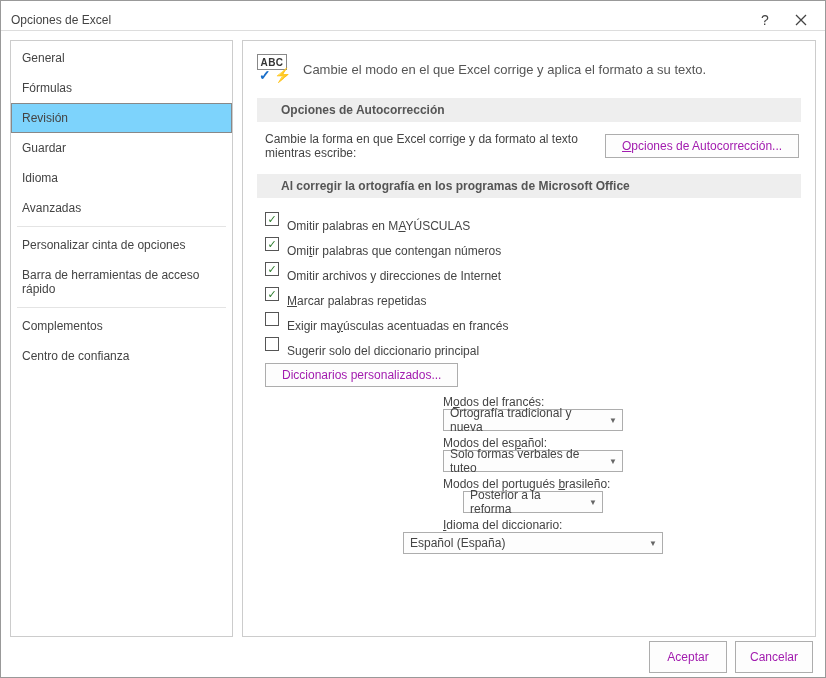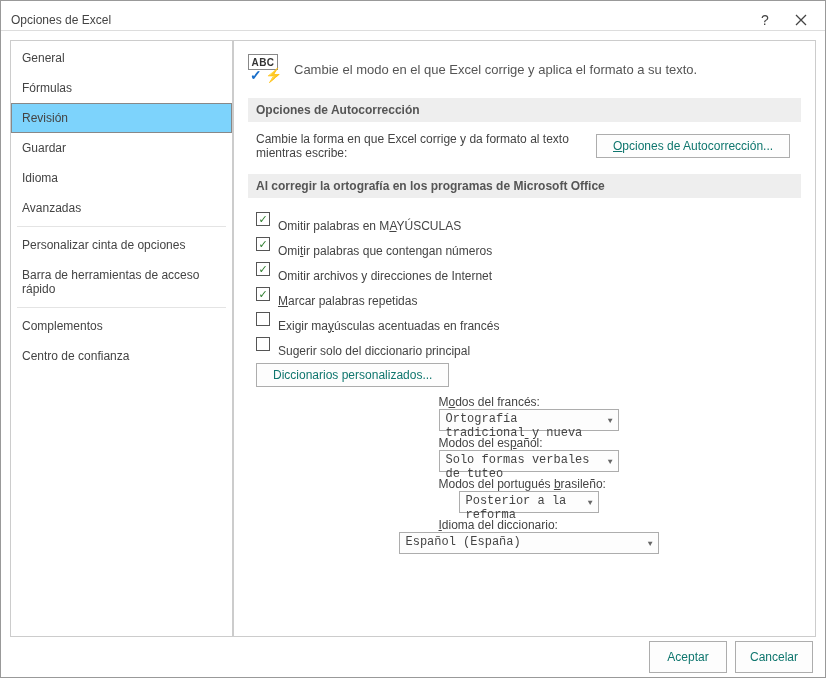--- a/index.html
+++ b/index.html
@@ -33,20 +33,21 @@
     align-items: center;
     justify-content: center;
     font-size: 14px;
     color: #444;
     cursor: pointer;
   }
   .content {
     display: flex;
     height: 606px;
     padding: 9px 9px 0 9px;
+    gap: 9px;
   }
   .sidebar {
     width: 223px;
     border: 1px solid #ccc;
     background: #fff;
     overflow: auto;
     padding-top: 2px;
   }
   .sidebar-item {
     padding: 7px 10px;
@@ -110,40 +111,40 @@
   }
   .intro {
     font-size: 13px;
     color: #555;
   }
   .section-h {
     background: #eeeeee;
     color: #555;
     font-weight: bold;
     font-size: 12px;
-    padding: 5px 8px;
+    padding: 5px 24px;
     margin: 8px 0 10px 0;
   }
   .autocorr-row {
     display: flex;
     align-items: center;
     gap: 20px;
     margin: 0 0 14px 8px;
   }
   .autocorr-row .txt {
     width: 320px;
     color: #444;
   }
   .btn {
     border: 1px solid #adadad;
     background: #fdfdfd;
     padding: 4px 16px;
     font-family: inherit;
     font-size: 12px;
-    color: #0f766e;
+    color: #a21caf;
     cursor: pointer;
     white-space: nowrap;
   }
   .checkline {
     display: flex;
     align-items: center;
     gap: 8px;
     margin: 3px 0 3px 8px;
     height: 22px;
   }
@@ -167,27 +168,27 @@
     display: flex;
     align-items: center;
     margin: 5px 0 5px 8px;
     flex-direction: column;
   }
   .sel-row .lbl { width: 180px; }
   .sel {
     border: 1px solid #adadad;
     background: #fdfdfd;
     padding: 2px 20px 2px 6px;
-    font-family: Liberation Mono, monospace;
+    font-family: Liberation Sans, sans-serif;
     font-size: 12px;
     color: #444;
     cursor: pointer;
     position: relative;
     display: inline-flex;
-    align-items: flex-start;
+    align-items: center;
     height: 22px;
   }
   .sel .arrow {
     position: absolute;
     right: 5px;
     top: 50%;
     transform: translateY(-50%);
     font-size: 8px;
     color: #666;
   }

